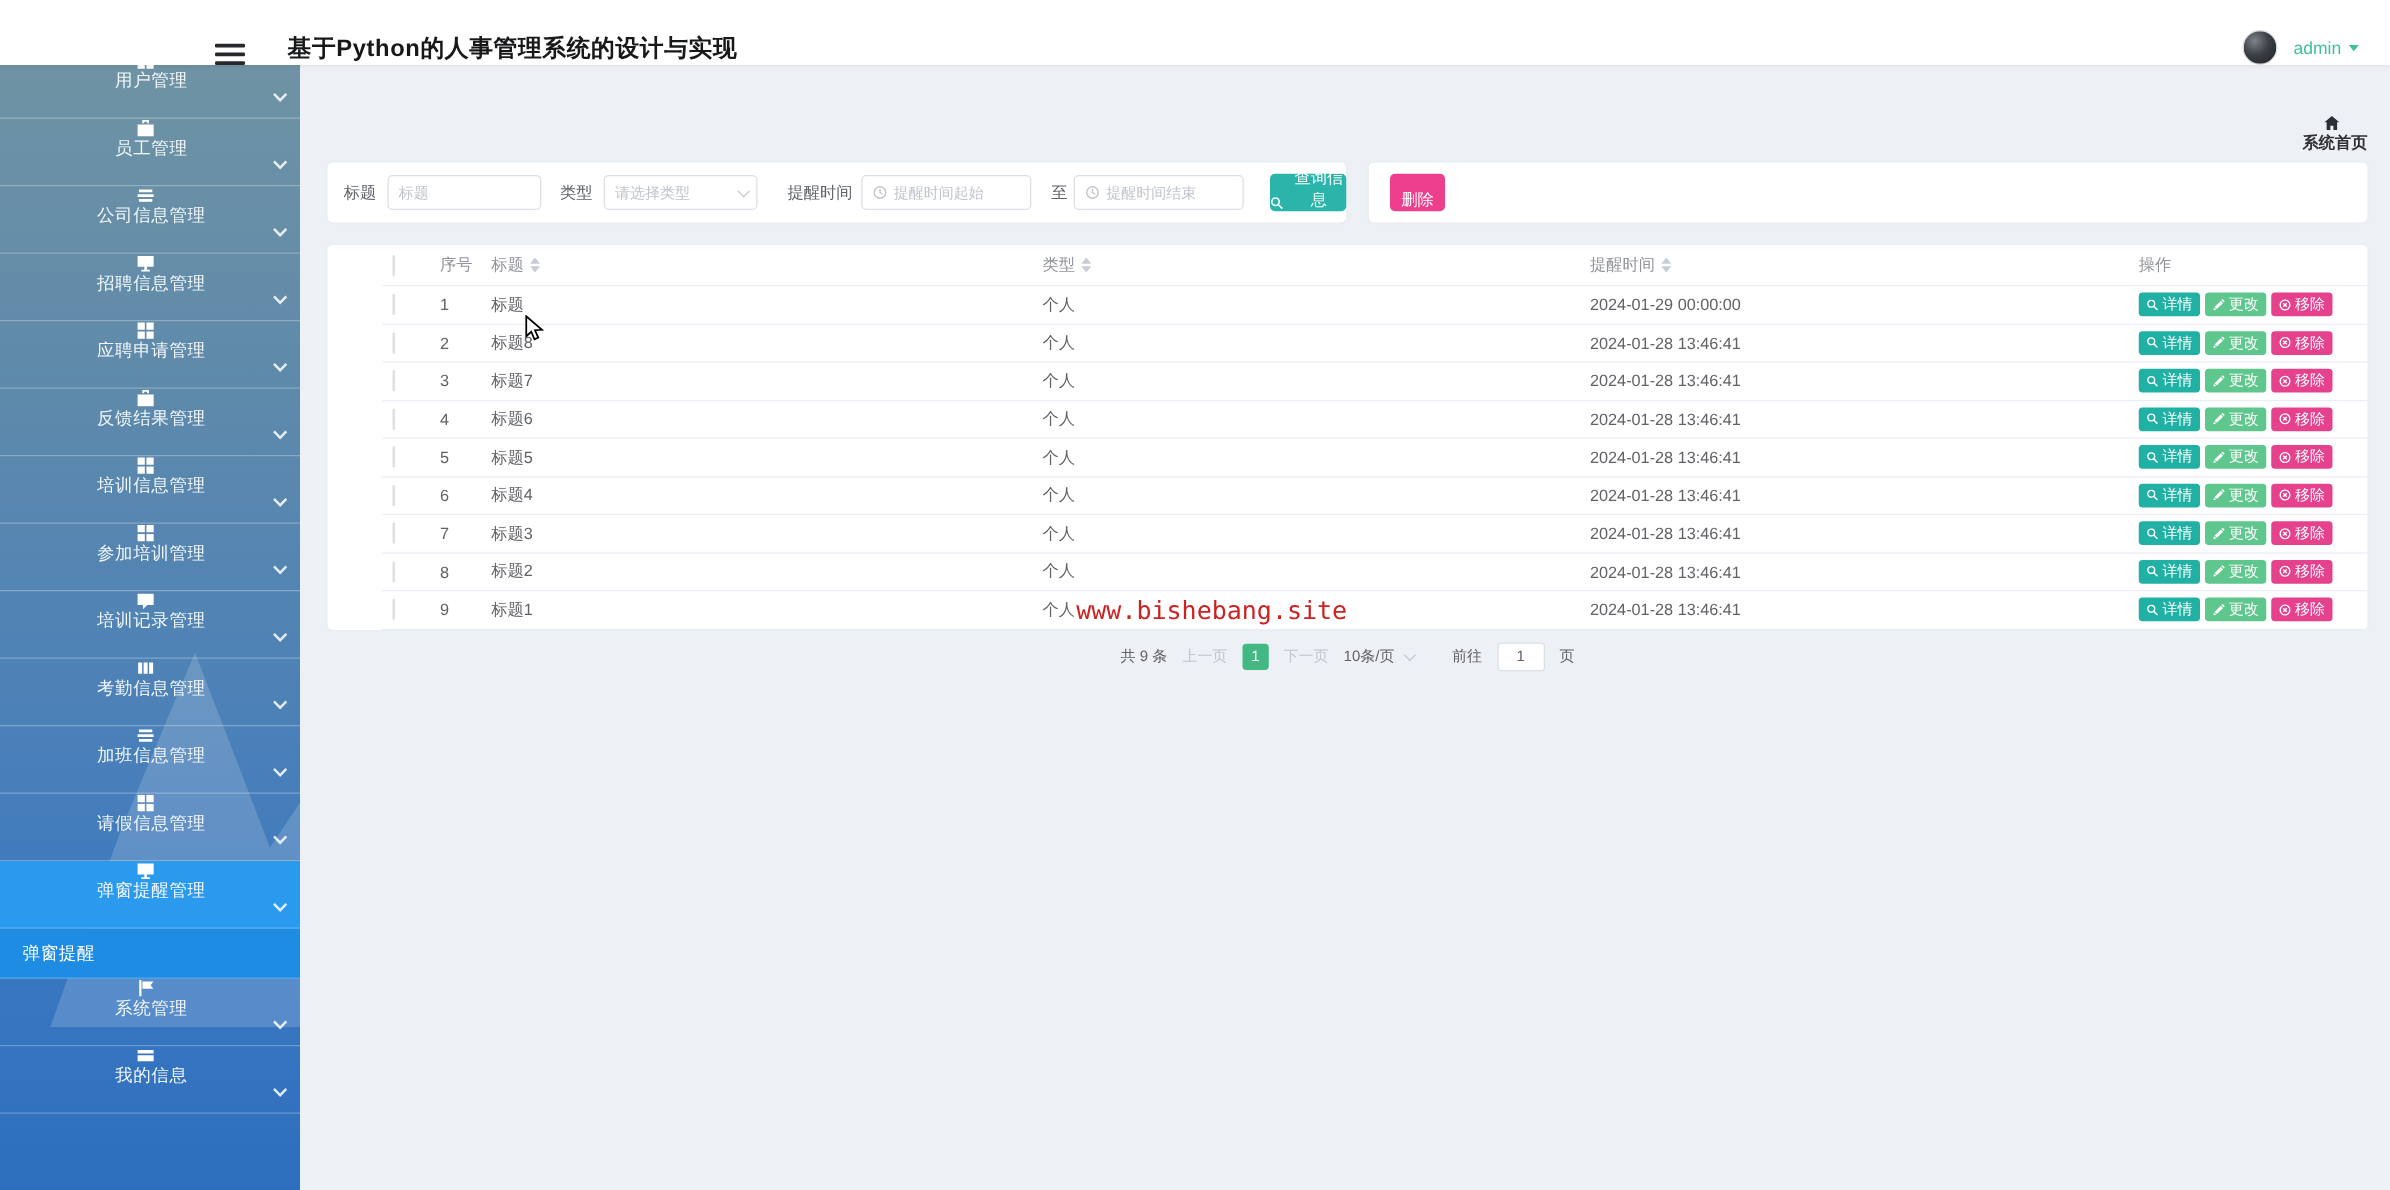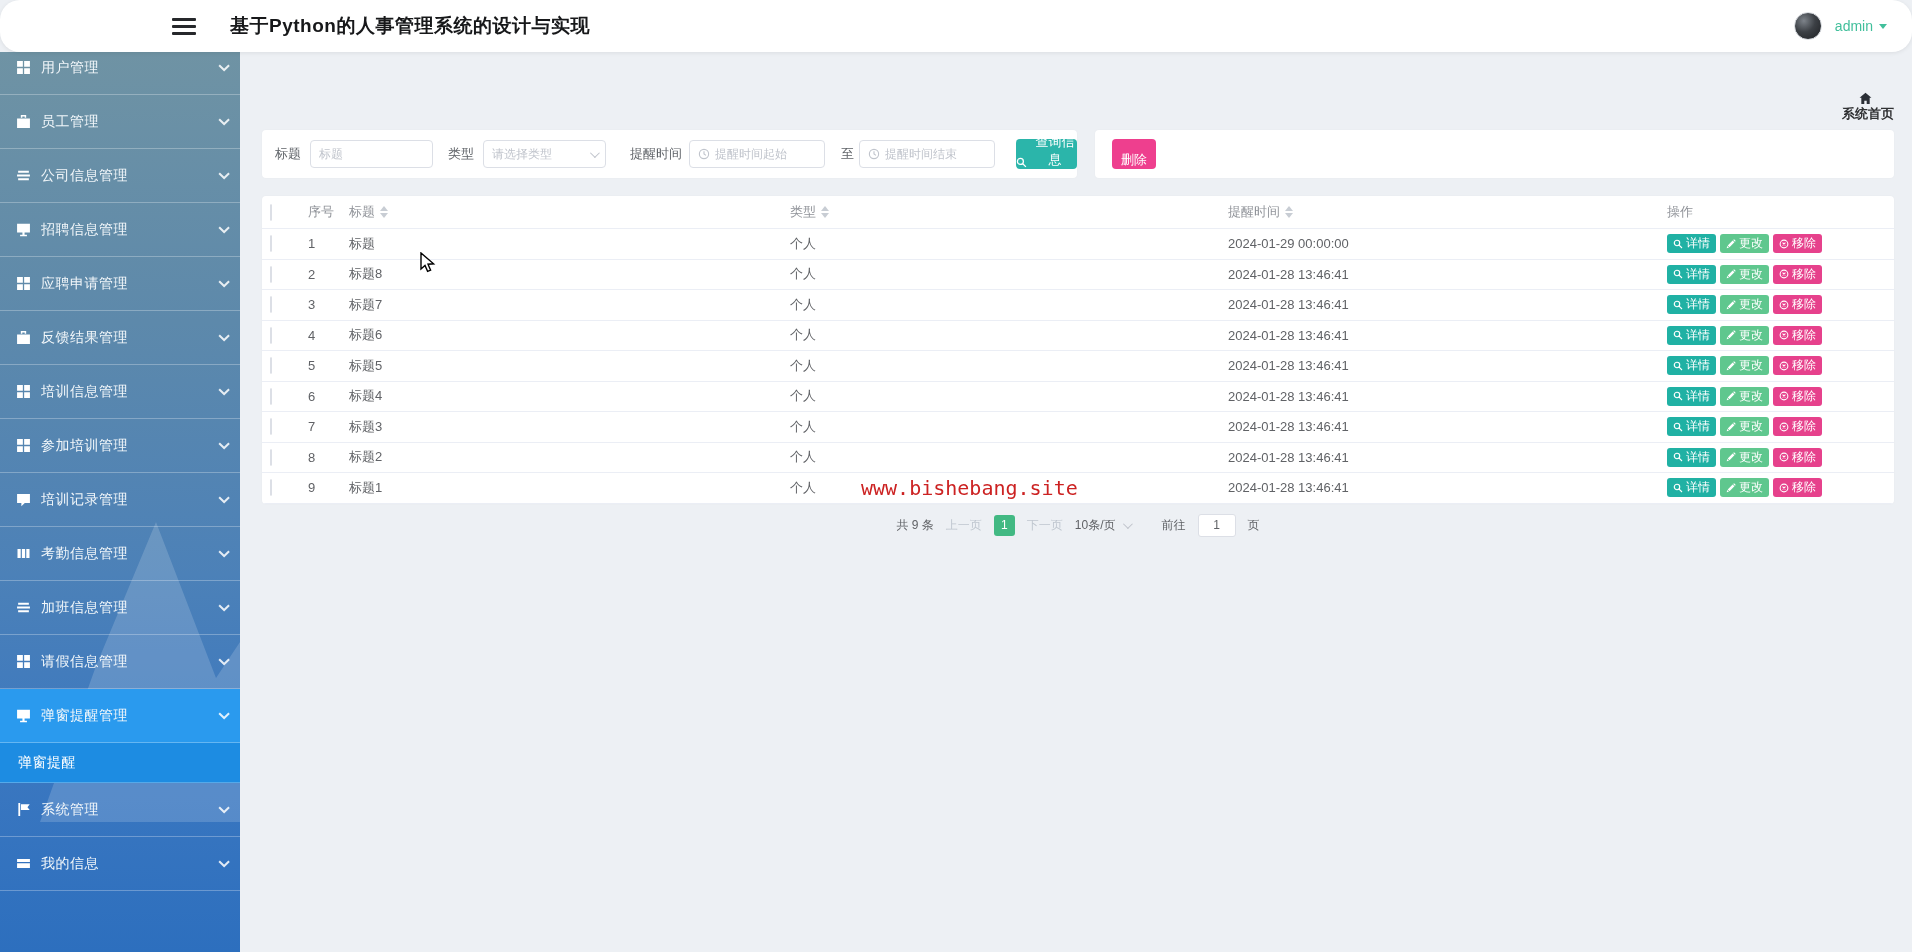--- a/index.html
+++ b/index.html
@@ -2,42 +2,42 @@
 <html><head>
 <meta charset="utf-8">
 <style>
   * { margin:0; padding:0; box-sizing:border-box; }
   html,body { width:1912px; height:952px; }
   body { font-family:"Liberation Sans","DejaVu Sans",sans-serif; background:#edf0f4; overflow:hidden; }
   .screen { position:relative; width:1912px; height:952px; overflow:hidden; }
 
   
   .hdr { position:absolute; left:0; top:0; width:1912px; height:52px; background:#ffffff;
-         box-shadow:0 1px 4px rgba(0,0,0,.08); z-index:30; display:flex; align-items:center;border-radius:20px; }
+         box-shadow:0 1px 4px rgba(0,0,0,.08); z-index:30; display:flex; align-items:flex-end; }
   .hamburger { margin-left:172px; width:24px; height:17px; display:flex; flex-direction:column;
                justify-content:space-between; cursor:pointer; }
   .hamburger i { display:block; height:3px; background:#26282b; border-radius:1px; }
   .hamburger i:nth-child(1){ width:24px; } .hamburger i:nth-child(2){ width:24px; } .hamburger i:nth-child(3){ width:24px; }
   .hdr-title { margin-left:34px; font-size:19px; font-weight:700; color:#17181a; letter-spacing:.5px; }
   .hdr-right { margin-left:auto; margin-right:25px; display:flex; align-items:center; }
   .avatar { width:28px; height:28px; border-radius:50%;
             background:radial-gradient(circle at 34% 30%, #7d838a 0%, #3c4045 45%, #1d1f22 100%);
             border:1px solid #d8dbe0; }
   .admin-name { margin-left:13px; font-size:14px; color:#41bf9b; }
   .tri-down { margin-left:6px; width:0; height:0; border-left:4px solid transparent;
               border-right:4px solid transparent; border-top:5px solid #41bf9b; }
 
   
   .sidebar { position:absolute; left:0; top:52px; width:240px; height:900px; overflow:hidden;
              background:linear-gradient(180deg,#6f93a4 0%,#5d89ab 30%,#4c81b8 58%,#3a77c0 80%,#2d6fbe 100%); z-index:20; }
   .mtn { position:absolute; left:40px; right:0; top:470px; height:300px; background:rgba(255,255,255,.16);
          clip-path:polygon(58% 0, 88% 52%, 100% 40%, 100% 100%, 0 100%, 28% 48%); }
   .menu { position:relative; margin-top:-11px; }
   .mi { height:54px; display:flex; align-items:center; padding:0 14px 0 16px;
-        border-bottom:1px solid rgba(255,255,255,.28); cursor:pointer; color:#f2f7fa; }
+        border-bottom:1px solid rgba(255,255,255,.28); cursor:pointer; color:#f2f7fa;flex-direction:column; }
   .mi .ico { width:15px; height:15px; margin-right:10px; flex:none; color:#ffffff; }
   .mi .lbl { font-size:14px; letter-spacing:.5px; }
   .chev { margin-left:auto; width:8px; height:8px; border-right:2px solid rgba(255,255,255,.85);
           border-bottom:2px solid rgba(255,255,255,.85); transform:rotate(45deg) translateY(-3px); }
   .mi.active { background:#2a9aee; }
   .sub { height:40px; display:flex; align-items:center; padding-left:18px; background:#1d8ce2;
          border-bottom:1px solid rgba(255,255,255,.25); cursor:pointer; }
   .sub .lbl { font-size:14px; color:#ffffff; letter-spacing:.5px; }
 
   
@@ -68,21 +68,21 @@
   .ml15 { margin-left:15px; } .ml24 { margin-left:24px; } .ml7 { margin-left:7px; }
   .ml16 { margin-left:16px; } .ml5 { margin-left:5px; }
 
   .btn { display:flex; align-items:flex-end; justify-content:center; border:none; border-radius:4px;
          color:#fff; font-size:13px; cursor:pointer; font-family:"Liberation Sans",sans-serif; }
   .btn-query { margin-left:21px; width:98px; height:30px; background:#2bb5aa; }
   .btn-query .bic { width:13px; height:13px; margin-right:6px; color:#fff; }
   .btn-del { width:44px; height:30px; background:#ee3f8e; }
 
   
-  .tcard { left:22px; top:144px; width:1632px; height:308px; overflow:hidden; }
+  .tcard { left:22px; top:144px; width:1632px; height:308px; overflow:hidden;padding-left:44px; }
   .thead, .trow { display:flex; align-items:center; width:100%; }
   .thead { height:33px; border-bottom:1px solid #ebeef5; color:#909399; font-size:13px; }
   .trow { height:30.5px; border-bottom:1px solid #ebeef5; color:#606266; font-size:13px; }
   .c-cb { width:46px; padding-left:8px; flex:none; }
   .c-no { width:41px; flex:none; }
   .c-title { width:441px; flex:none; display:flex; align-items:center; }
   .c-type { width:438px; flex:none; display:flex; align-items:center; }
   .c-time { width:439px; flex:none; display:flex; align-items:center; }
   .c-act { width:227px; flex:none; display:flex; align-items:center; }
   .cb { width:13px; height:13px; border:1px solid #dcdfe6; border-radius:2px; background:#fff; cursor:pointer; }

